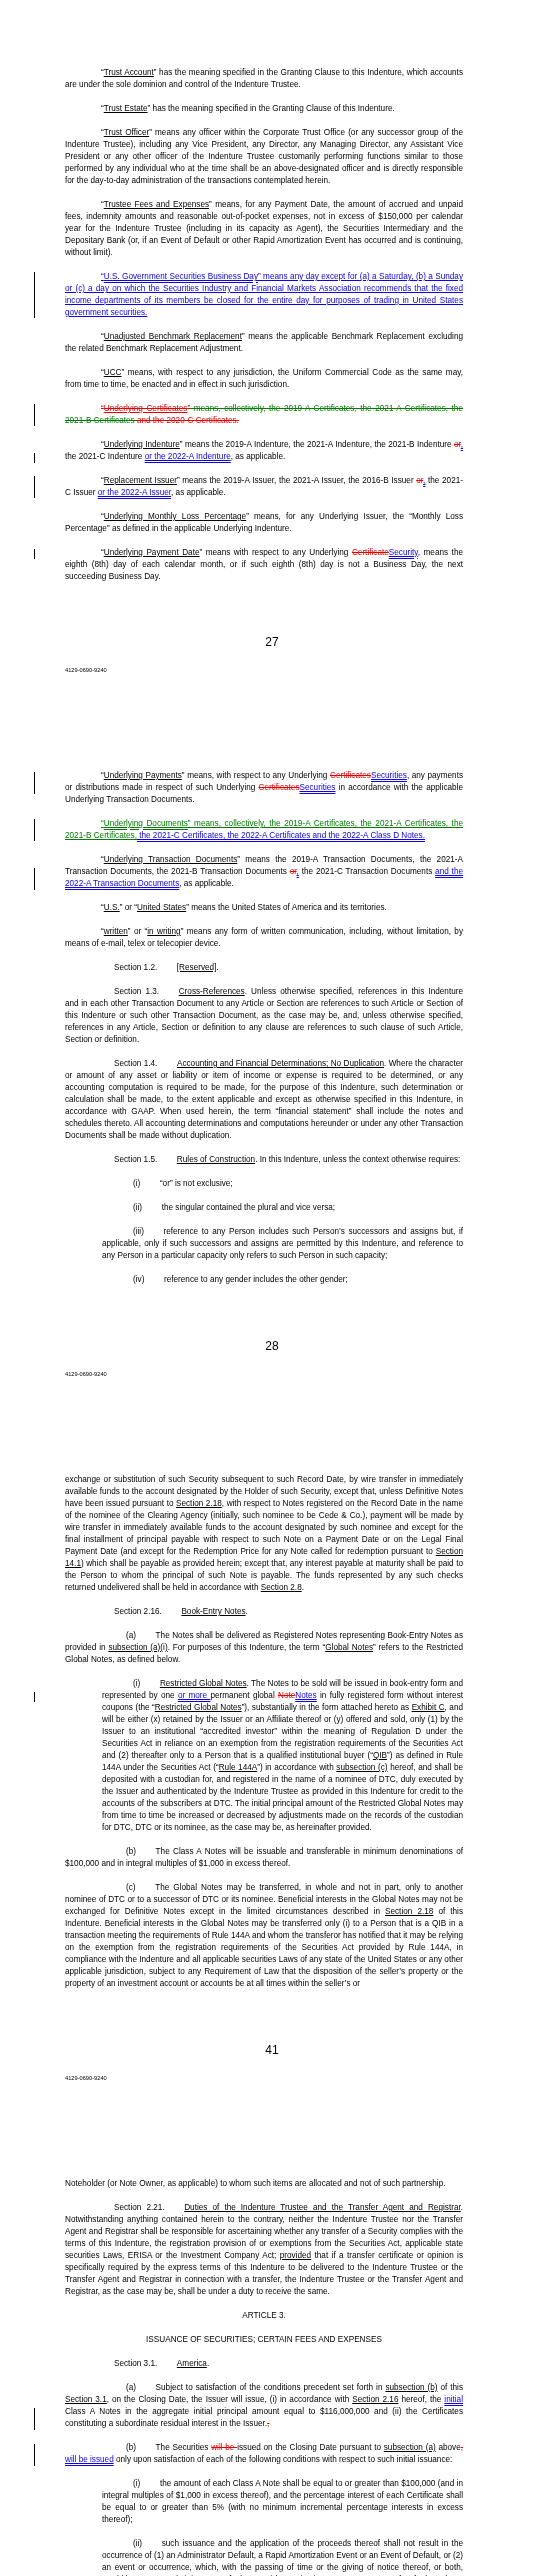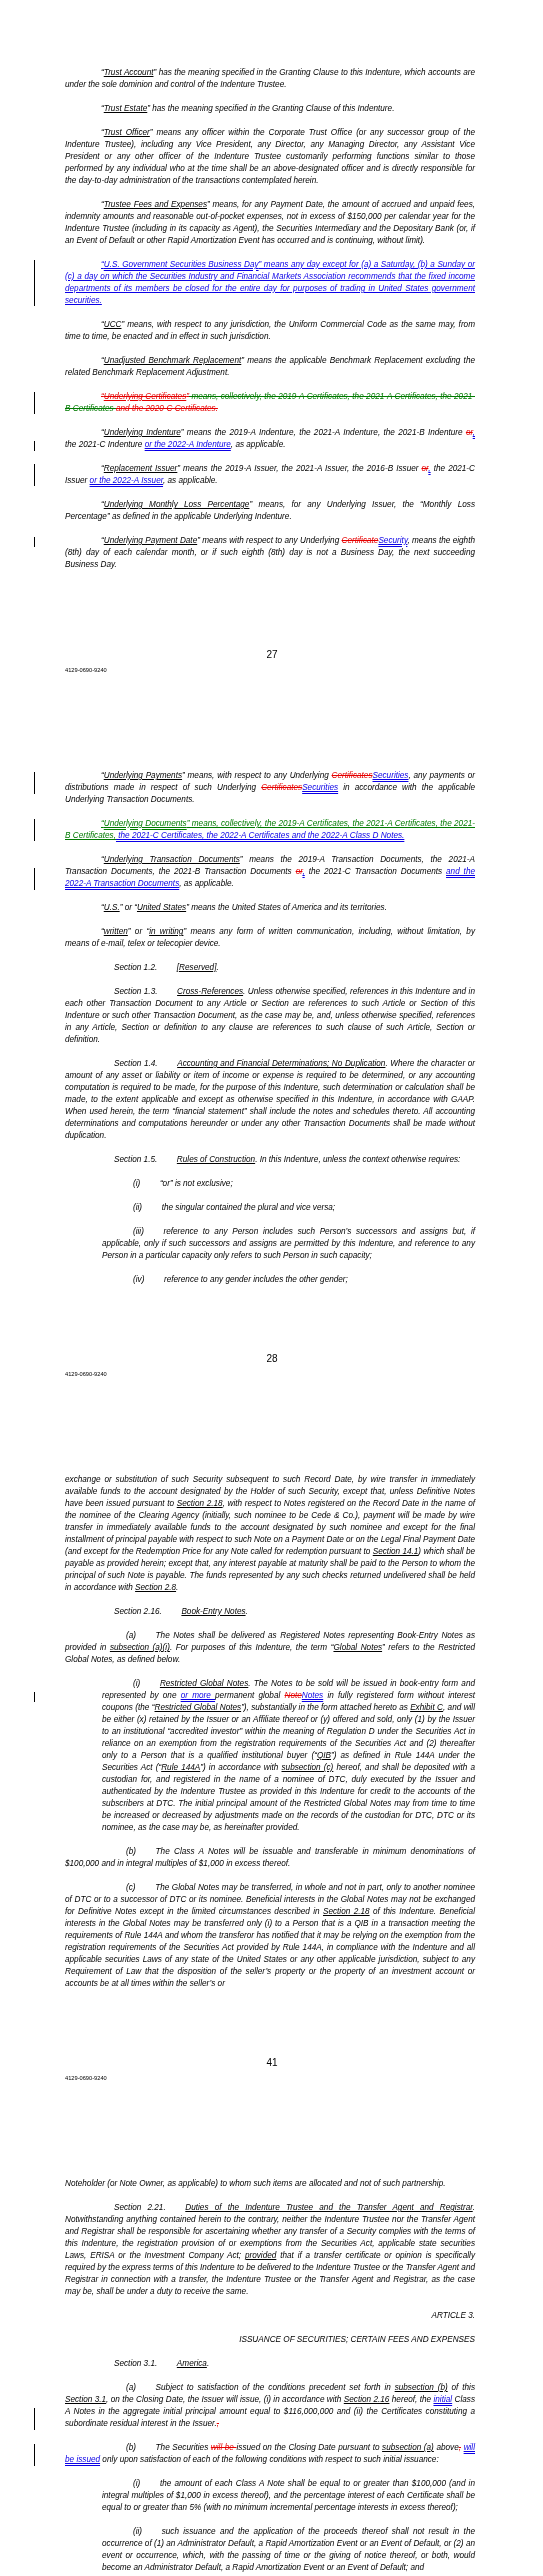--- a/index.html
+++ b/index.html
@@ -11,56 +11,56 @@
     color:#000;
   }
   #doc{width:544px;}
   .page{position:relative;width:544px;overflow:hidden;background:#fff;}
   .page.p1{height:718px;}
   .page.p2{height:704px;}
   .page.p3{height:704px;}
   .page.p4{height:688px;}
   .content{padding:40px 65px 0 65px;}
   .page.first .content{padding-top:55px;}
-  .para{margin:12px 4px 0 0;text-align:justify;position:relative;font-style:italic;}
+  .para{margin:12px 16px 0 0;text-align:justify;position:relative;}
   .ind{text-indent:36px;}
   .sec{text-indent:49px;}
   .abc{text-indent:61px;}
   .list1{margin-left:37px;text-indent:31px;}
-  .ctr{text-align:right;text-indent:0;}
+  .ctr{text-align:center;text-indent:0;}
   .tab{display:inline-block;width:19.6px;}
   .u{text-decoration:underline;}
   .ins{color:var(--ins-blue);text-decoration:underline;}
   .insd{color:var(--ins-blue);text-decoration-line:underline;text-decoration-style:double;}
   .del{color:var(--del-red);text-decoration:line-through;}
   .delu{color:var(--del-red);text-decoration-line:underline line-through;}
   .gdel{color:var(--ins-green);text-decoration:line-through;}
   .gins{color:var(--ins-green);text-decoration:underline;}
   .ginsd{color:var(--ins-green);text-decoration-line:underline;text-decoration-style:double;}
   .cb::before{
     content:"";position:absolute;left:-31px;width:1px;background:#000;
     top:var(--cbt,1px);height:var(--cbh,calc(100% - 2.1px));
   }
   .list1.cb::before{left:-68px;}
-  .pagenum{position:absolute;left:0;right:0;bottom:57px;text-align:center;font-size:10px;line-height:12px;}
+  .pagenum{position:absolute;left:0;right:0;bottom:70px;text-align:center;font-size:12px;line-height:12px;}
   .docid{position:absolute;left:65px;bottom:44px;font-size:5.7px;line-height:7.2px;}
 </style>
 </head>
 <body>
 
 <div id="doc">
     <section class="page p1 first">
       <div class="content">
         <div class="para ind"><span>“</span><span class="u">Trust Account</span><span>” has the meaning specified in the Granting Clause to this Indenture, which accounts are under the sole dominion and control of the Indenture Trustee.</span></div>
         <div class="para ind"><span>“</span><span class="u">Trust Estate</span><span>” has the meaning specified in the Granting Clause of this Indenture.</span></div>
         <div class="para ind"><span>“</span><span class="u">Trust Officer</span><span>” means any officer within the Corporate Trust Office (or any successor group of the Indenture Trustee), including any Vice President, any Director, any Managing Director, any Assistant Vice President or any other officer of the Indenture Trustee customarily performing functions similar to those performed by any individual who at the time shall be an above-designated officer and is directly responsible for the day-to-day administration of the transactions contemplated herein.</span></div>
         <div class="para ind"><span>“</span><span class="u">Trustee Fees and Expenses</span><span>” means, for any Payment Date, the amount of accrued and unpaid fees, indemnity amounts and reasonable out-of-pocket expenses, not in excess of $150,000 per calendar year for the Indenture Trustee (including in its capacity as Agent), the Securities Intermediary and the Depositary Bank (or, if an Event of Default or other Rapid Amortization Event has occurred and is continuing, without limit).</span></div>
         <div class="para ind cb"><span class="ins">“</span><span class="insd">U.S. Government Securities Business Day</span><span class="ins">” means any day except for (a) a Saturday, (b) a Sunday or (c) a day on which the Securities Industry and Financial Markets Association recommends that the fixed income departments of its members be closed for the entire day for purposes of trading in United States government securities.</span></div>
+        <div class="para ind"><span>“</span><span class="u">Unadjusted Benchmark Replacement</span><span>” means the applicable Benchmark Replacement excluding the related Benchmark Replacement Adjustment.</span></div>
         <div class="para ind"><span>“</span><span class="u">UCC</span><span>” means, with respect to any jurisdiction, the Uniform Commercial Code as the same may, from time to time, be enacted and in effect in such jurisdiction.</span></div>
-        <div class="para ind"><span>“</span><span class="u">Unadjusted Benchmark Replacement</span><span>” means the applicable Benchmark Replacement excluding the related Benchmark Replacement Adjustment.</span></div>
         <div class="para ind cb"><span class="del">“</span><span class="delu">Underlying Certificates</span><span class="del">”</span><span class="gdel"> means, collectively, the 2019-A Certificates, the 2021-A Certificates, the 2021-B Certificates </span><span class="del">and the 2020-C Certificates.</span></div>
         <div class="para ind cb" style="--cbt: 13.5px; --cbh: 10px;"><span>“</span><span class="u">Underlying Indenture</span><span>” means the 2019-A Indenture, the 2021-A Indenture, the 2021-B Indenture </span><span class="del">or</span><span class="insd">,</span><span> the 2021-C Indenture </span><span class="insd">or the 2022-A Indenture</span><span>, as applicable.</span></div>
         <div class="para ind cb"><span>“</span><span class="u">Replacement Issuer</span><span>” means the 2019-A Issuer, the 2021-A Issuer, the 2016-B Issuer </span><span class="del">or</span><span class="insd">,</span><span> the 2021-C Issuer </span><span class="insd">or the 2022-A Issuer</span><span>, as applicable.</span></div>
         <div class="para ind"><span>“</span><span class="u">Underlying Monthly Loss Percentage</span><span>” means, for any Underlying Issuer, the “Monthly Loss Percentage” as defined in the applicable Underlying Indenture.</span></div>
         <div class="para ind cb" style="--cbt: 1.5px; --cbh: 10px;"><span>“</span><span class="u">Underlying Payment Date</span><span>” means with respect to any Underlying </span><span class="del">Certificate</span><span class="insd">Security</span><span>, means the eighth (8th) day of each calendar month, or if such eighth (8th) day is not a Business Day, the next succeeding Business Day.</span></div>
       </div>
       <div class="pagenum">27</div>
       <div class="docid">4129-0690-9240</div>
     </section>
     <section class="page p2">

